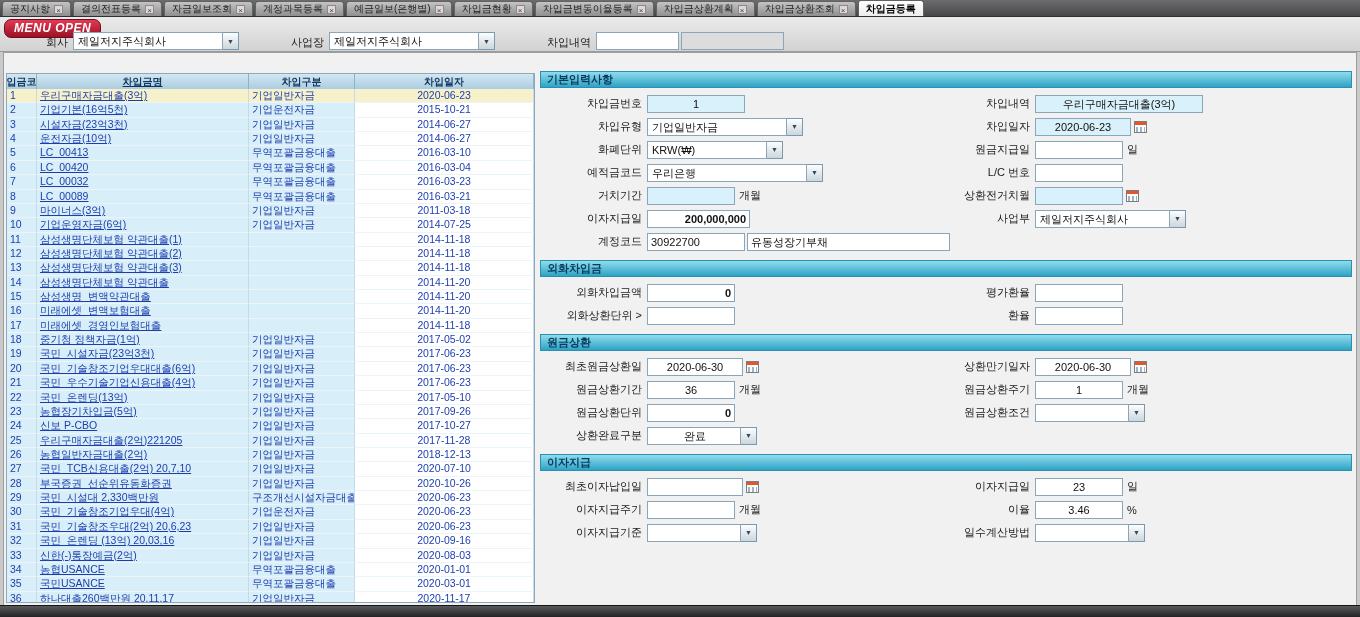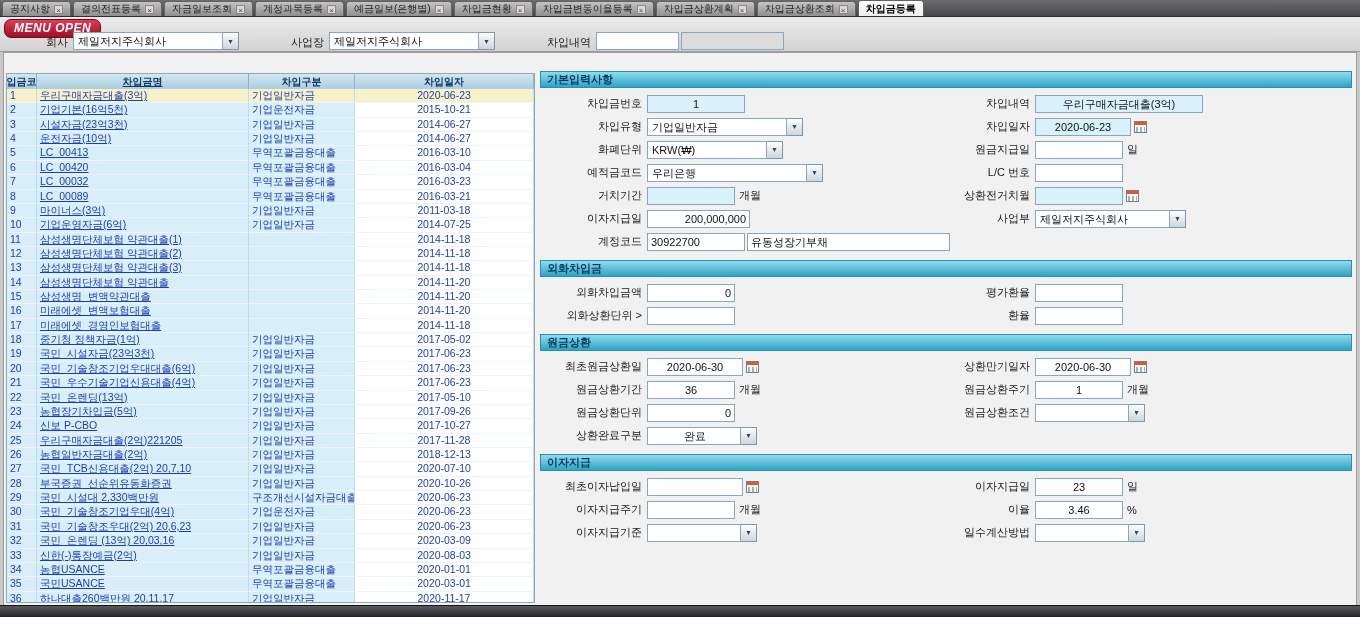--- a/index.html
+++ b/index.html
@@ -44,21 +44,21 @@
   .sechead{height:15px;line-height:15px;background:linear-gradient(#8fdcec,#2fa3c5);color:#063a5e;font-weight:bold;padding-left:6px;border:1px solid #2b90b0;margin-bottom:4px;box-sizing:content-box;font-size:11px;}
   .section{margin-bottom:7px;}
   .frow{display:flex;align-items:center;height:23px;}
   .fc1{display:flex;align-items:center;width:398px;flex:none;}
   .fc2{display:flex;align-items:center;flex:1;}
   .lbl{text-align:right;margin-right:5px;white-space:nowrap;overflow:hidden;}
   .fc1 .lbl{width:102px;flex:none;}
   .fc2 .lbl{width:92px;flex:none;}
   .inp{height:16px;line-height:16px;border:1px solid #89a6bb;background:#fff;padding:0 3px;font-size:11px;color:#111;box-sizing:content-box;white-space:nowrap;overflow:hidden;}
   .cyan{background:#d9f1fa;}
-  .rt{text-align:right;}
+  .rt{text-align:right;font-weight:bold;}
   .ct{text-align:center;}
   .unit{margin-left:4px;}
   .w52{width:52px;padding-left:36px;}.w80{width:80px;}.w88{width:88px;}.w90{width:90px;}.w95{width:95px;}
   .w110{width:110px;}.w125{width:125px;}.w130{width:130px;}.w140{width:140px;}.w150{width:150px;}.w160{width:160px;}.w195{width:195px;margin-left:2px;}
   .w75{width:75px;}
   .dis{background:#dcdcdc;}
 
   
   .cal{width:13px;height:12px;display:inline-block;margin-left:3px;border:1px solid #7d7d7d;background:#fdfdfd;position:relative;box-sizing:border-box;flex:none;}
   .cal::before{content:"";position:absolute;top:0;left:0;right:0;height:3px;background:#e2572d;}
@@ -327,21 +327,21 @@
           <div class="trow">
             <div class="tc c0">31</div>
             <div class="tc c1">국민_기술창조우대(2억) 20,6,23</div>
             <div class="tc c2">기업일반자금</div>
             <div class="tc c3">2020-06-23</div>
           </div>
           <div class="trow">
             <div class="tc c0">32</div>
             <div class="tc c1">국민_온렌딩 (13억) 20,03,16</div>
             <div class="tc c2">기업일반자금</div>
-            <div class="tc c3">2020-03-09</div>
+            <div class="tc c3">2020-09-16</div>
           </div>
           <div class="trow">
             <div class="tc c0">33</div>
             <div class="tc c1">신한(-)통장예금(2억)</div>
             <div class="tc c2">기업일반자금</div>
             <div class="tc c3">2020-08-03</div>
           </div>
           <div class="trow">
             <div class="tc c0">34</div>
             <div class="tc c1">농협USANCE</div>

